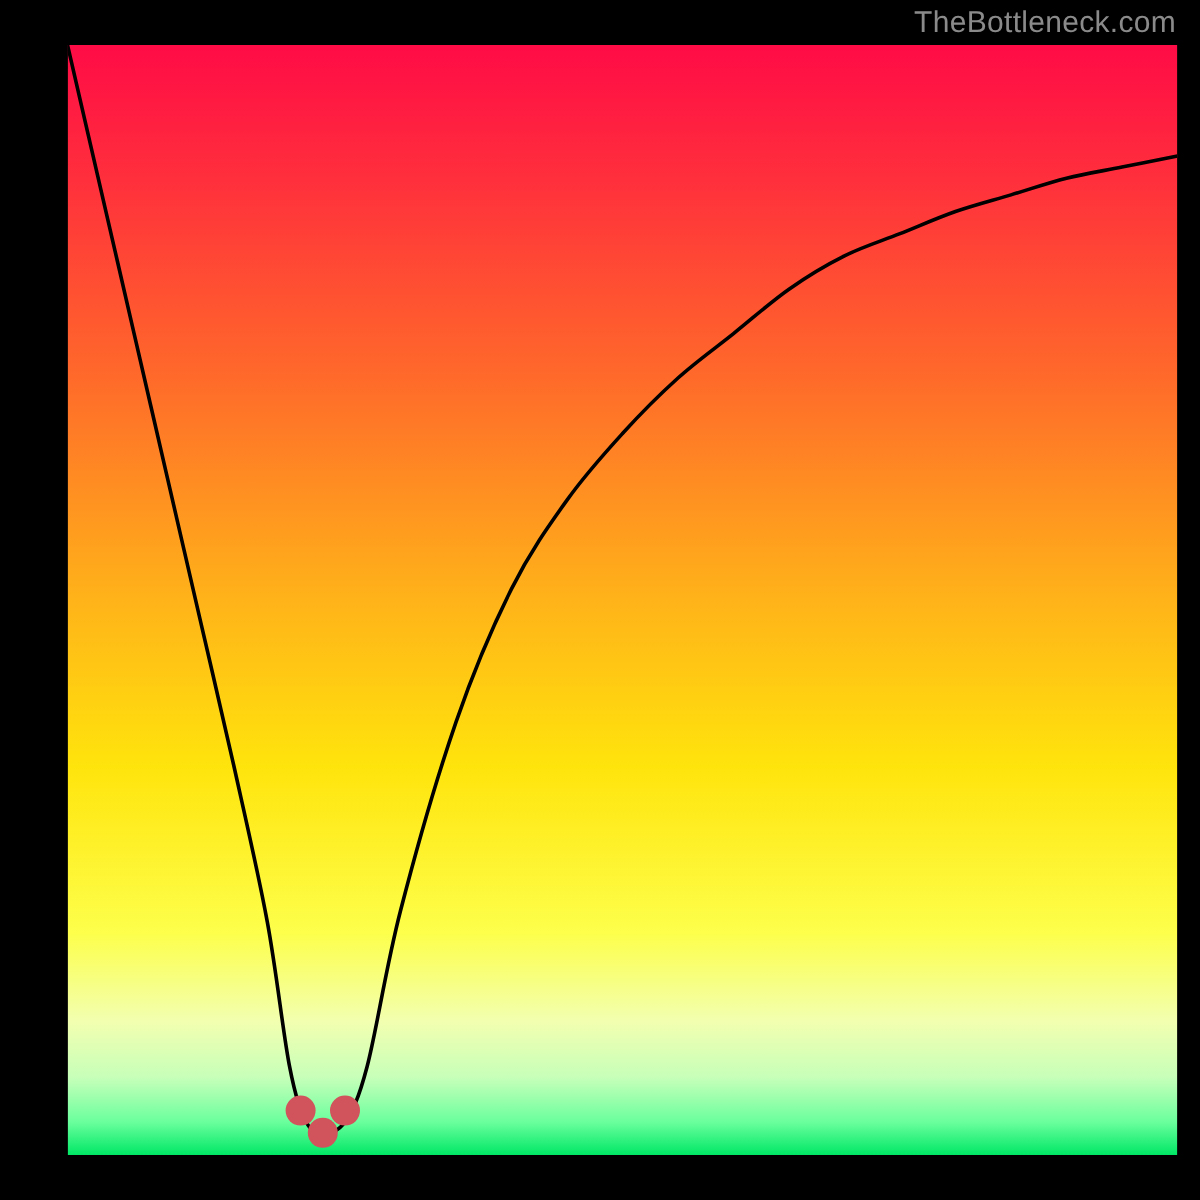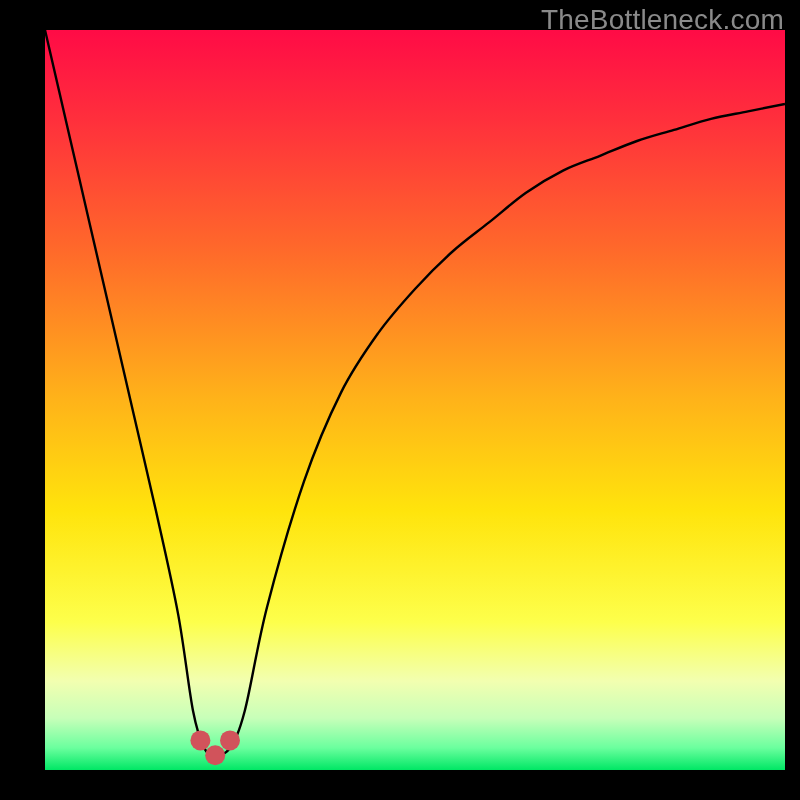--- a/index.html
+++ b/index.html
@@ -38,21 +38,21 @@
     left: 0;
     top: 0;
     width: 100%;
     height: 100%;
   }
   .watermark {
     position: absolute;
     top: 4px;
     right: 16px;
     font-family: Arial, Helvetica, sans-serif;
-    font-size: 28px;
+    font-size: 20px;
     color: #8a8a8a;
     letter-spacing: 0.2px;
   }
 </style>
 </head>
 <body>
 
 <div class="frame">
 
   <div class="plot-area">

